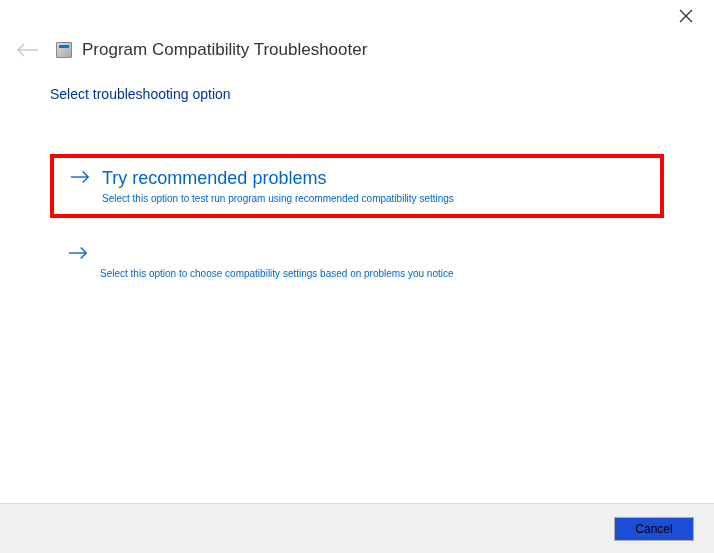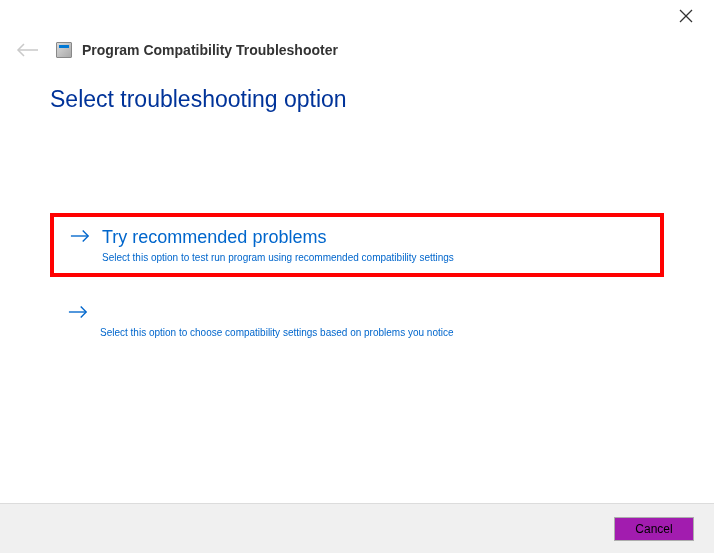--- a/index.html
+++ b/index.html
@@ -53,32 +53,31 @@
       position: relative;
     }
     .app-icon::after {
       content: '';
       position: absolute;
       top: 2px; left: 2px; right: 2px;
       height: 3px;
       background: #0078d4;
     }
     .header-title {
-      font-size: 14px;
+      font-size: 17px;
       color: #333;
-      font-weight: bold;
     }
     .content {
       padding: 10px 50px 0 50px;
     }
     .page-heading {
-      font-size: 23px;
+      font-size: 14px;
       color: #003399;
       font-weight: 400;
-      margin-bottom: 100px;
+      margin-bottom: 52px;
     }
     .option-block {
       padding: 12px 18px;
       margin-bottom: 18px;
       cursor: pointer;
     }
     .option-highlight {
       border: 4px solid #ff0000;
       padding: 10px 16px;
       margin-bottom: 16px;
@@ -114,21 +113,21 @@
       background: #f0f0f0;
       border-top: 1px solid #dcdcdc;
       display: flex;
       align-items: center;
       justify-content: flex-end;
       padding-right: 20px;
     }
     .btn-cancel {
       min-width: 80px;
       height: 24px;
-      background: #a21caf;
+      background: #1d4ed8;
       border: 1px solid #adadad;
       font-size: 12px;
       font-family: inherit;
       cursor: pointer;
       padding: 0 16px;
     }
   </style>
 </head>
 <body>
 

